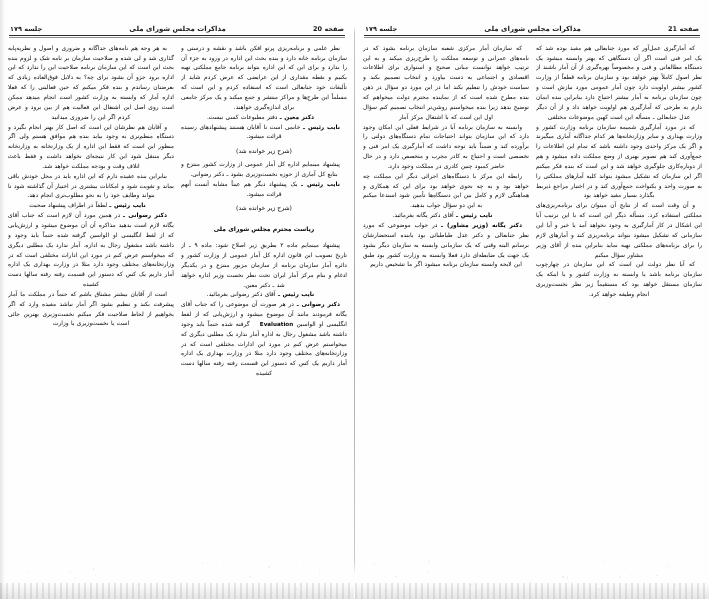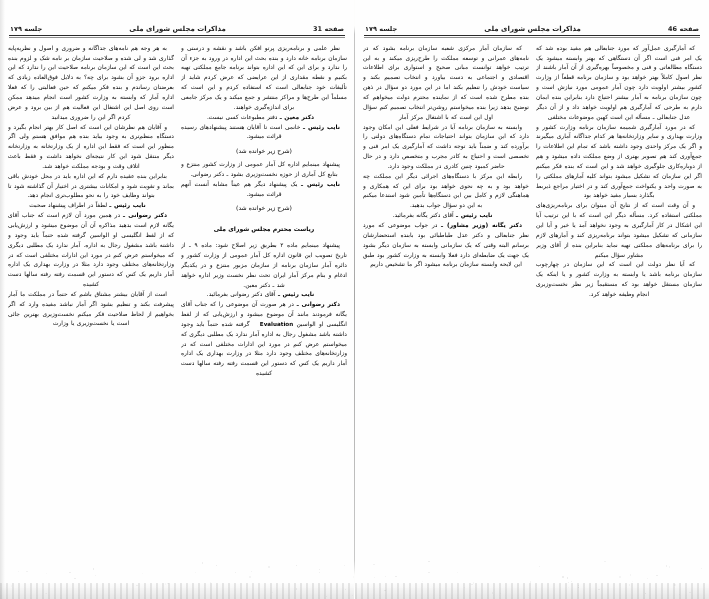--- a/index.html
+++ b/index.html
@@ -114,21 +114,21 @@
   .speck{position:absolute;background:rgba(90,90,90,.25);pointer-events:none;}
 </style>
 </head>
 <body>
 
 <div class="spread">
 
   <div class="page left">
     <div class="edgeL"></div>
     <div class="runhead">
-      <span>صفحه 31</span>
+      <span>صفحه 20</span>
       <span class="mid">مذاکرات مجلس شورای ملی</span>
       <span>جلسه ۱۷۹</span>
     </div>
     <div class="rule"></div>
     <div class="rule thin"></div>
 
     <div class="cols">
 
       <div class="col">
         <div class="inner" id="p1c0">
@@ -163,21 +163,21 @@
           </div>
       </div>
     </div>
     <div class="grime"></div>
   </div>
 
   <div class="gutter"></div>
 
   <div class="page right">
     <div class="runhead">
-      <span>صفحه 46</span>
+      <span>صفحه 21</span>
       <span class="mid">مذاکرات مجلس شورای ملی</span>
       <span>جلسه ۱۷۹</span>
     </div>
     <div class="rule"></div>
     <div class="rule thin"></div>
 
     <div class="cols">
       <div class="col">
         <div class="inner" id="p0c0">
             <p class="bodytext">که آمارگیری عمل‌آور که مورد جنابعالی هم مفید بوده شد که یک امر فنی است اگر آن دستگاهی که بهتر وابسته میشود یک دستگاه مطالعاتی و فنی و مخصوصاً بهره‌گیری از آن آمار باشند از نظر اصول کاملاً بهتر خواهد بود و سازمان برنامه قطعاً از وزارت کشور بیشتر اولویت دارد چون آمار عمومی مورد نیازش است و چون سازمان برنامه به آمار بیشتر احتیاج دارد بنابراین بنده ایمان دارم به طرحی که آمارگیری هم اولویت خواهد داد و از آن دیگر عدل جنابعالی ـ مسأله این است کهین موضوعات مختلفی</p>

